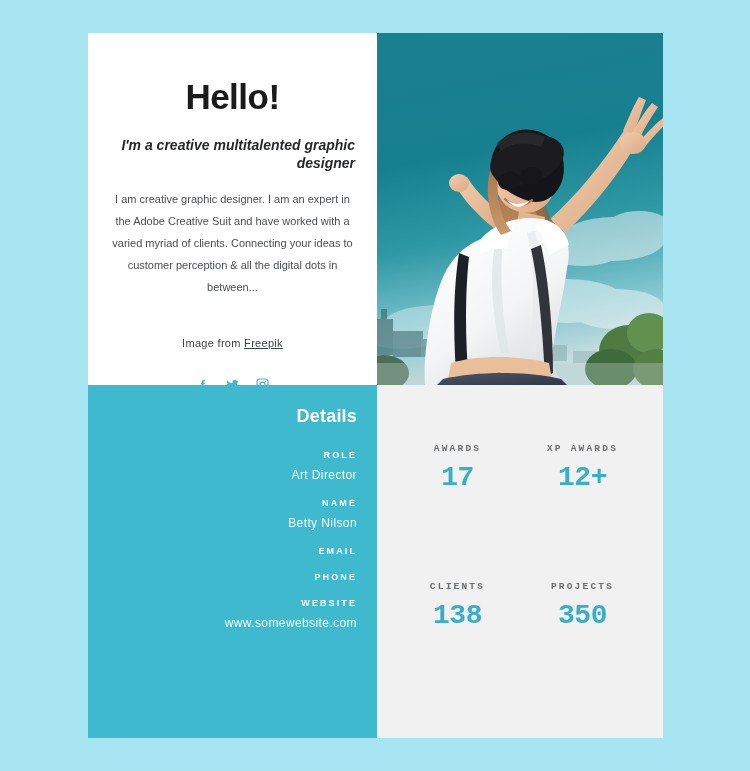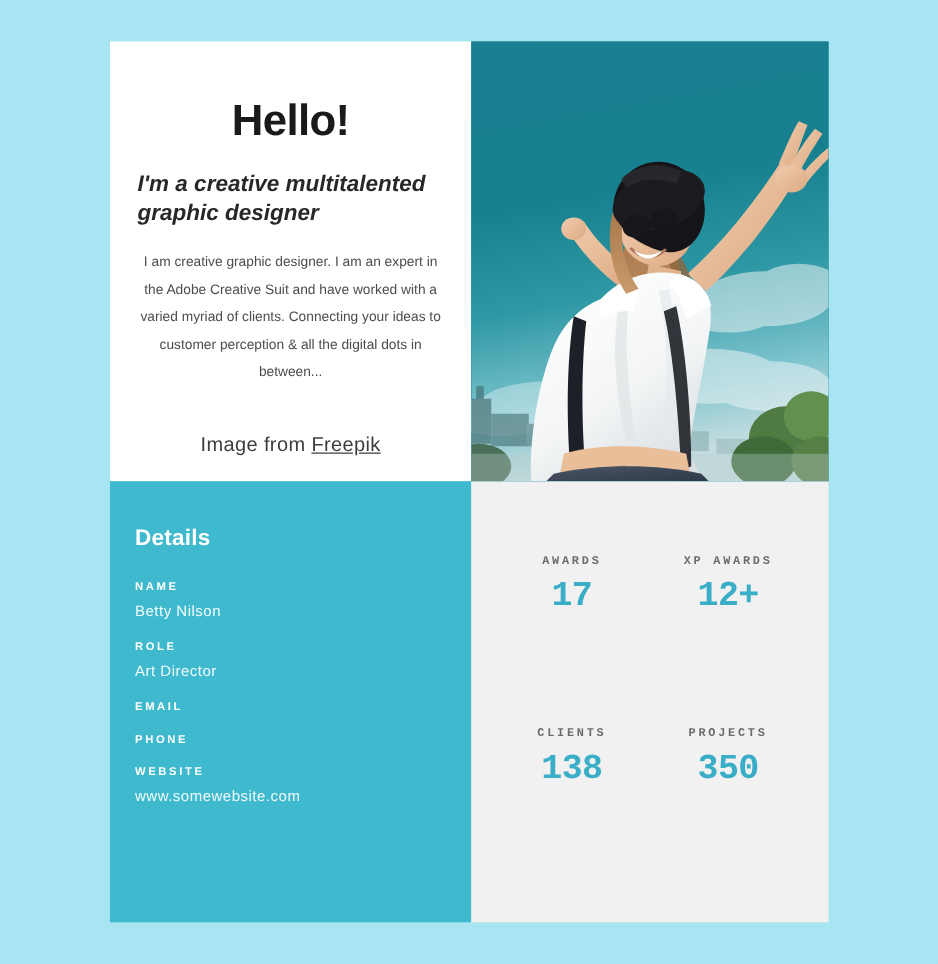--- a/index.html
+++ b/index.html
@@ -43,38 +43,38 @@
   }
   .hello {
     font-size: 35px;
     font-weight: 700;
     color: #1a1a1a;
     letter-spacing: -0.5px;
     margin: 0 0 22px 0;
     line-height: 1;
   }
   .subtitle {
-    font-size: 18px;
+    font-size: 14px;
     font-weight: 700;
     font-style: italic;
     color: #26282a;
     margin: 0 0 16px 0;
-    text-align: left;
+    text-align: right;
     line-height: 1.3;
   }
   .bodytext {
     font-size: 11px;
     color: #4a4d50;
     line-height: 2.0;
     text-align: center;
     margin: 0;
     max-width: 250px;
   }
   .credit {
-    font-size: 16px;
+    font-size: 11px;
     color: #3b3e41;
     margin-top: 39px;
     letter-spacing: 0.3px;
   }
   .credit a {
     color: #3b3e41;
     text-decoration: underline;
   }
   .socials {
     margin-top: 28px;
@@ -97,23 +97,23 @@
   .photo {
     position: relative;
     overflow: hidden;
     background: #0d7d8f;
   }
   .photo svg { display: block; width: 100%; height: 100%; }
 
   
   .details {
     background: #3fb9cd;
-    padding: 35px 20px 0 20px;
+    padding: 21px 20px 0 20px;
     box-sizing: border-box;
-    text-align: left;
+    text-align: right;
     color: #ffffff;
   }
   .details-title {
     font-size: 18px;
     font-weight: 700;
     color: #ffffff;
     margin: 0 0 23px 0;
     letter-spacing: 0.2px;
   }
   .detail-block { margin-bottom: 16px; }
@@ -316,26 +316,26 @@
 
         <path d="M128 166 C 136 174, 148 174, 155 167" stroke="#b4755e" stroke-width="2.4" fill="none" stroke-linecap="round"></path>
         <path d="M130 167 C 137 172, 147 172, 153 167 C 147 176, 136 176, 130 167 Z" fill="#ffffff"></path>
       </svg>
     </div>
 
     <div class="details">
       <div class="details-title">Details</div>
 
       <div class="detail-block">
+        <div class="detail-label">ROLE</div>
+        <div class="detail-value">Art Director</div>
+      </div>
+      <div class="detail-block">
         <div class="detail-label">NAME</div>
         <div class="detail-value">Betty Nilson</div>
-      </div>
-      <div class="detail-block">
-        <div class="detail-label">ROLE</div>
-        <div class="detail-value">Art Director</div>
       </div>
       <div class="detail-block">
         <div class="detail-label">EMAIL</div>
       </div>
       <div class="detail-block">
         <div class="detail-label">PHONE</div>
       </div>
       <div class="detail-block">
         <div class="detail-label">WEBSITE</div>
         <div class="detail-value">www.somewebsite.com</div>

